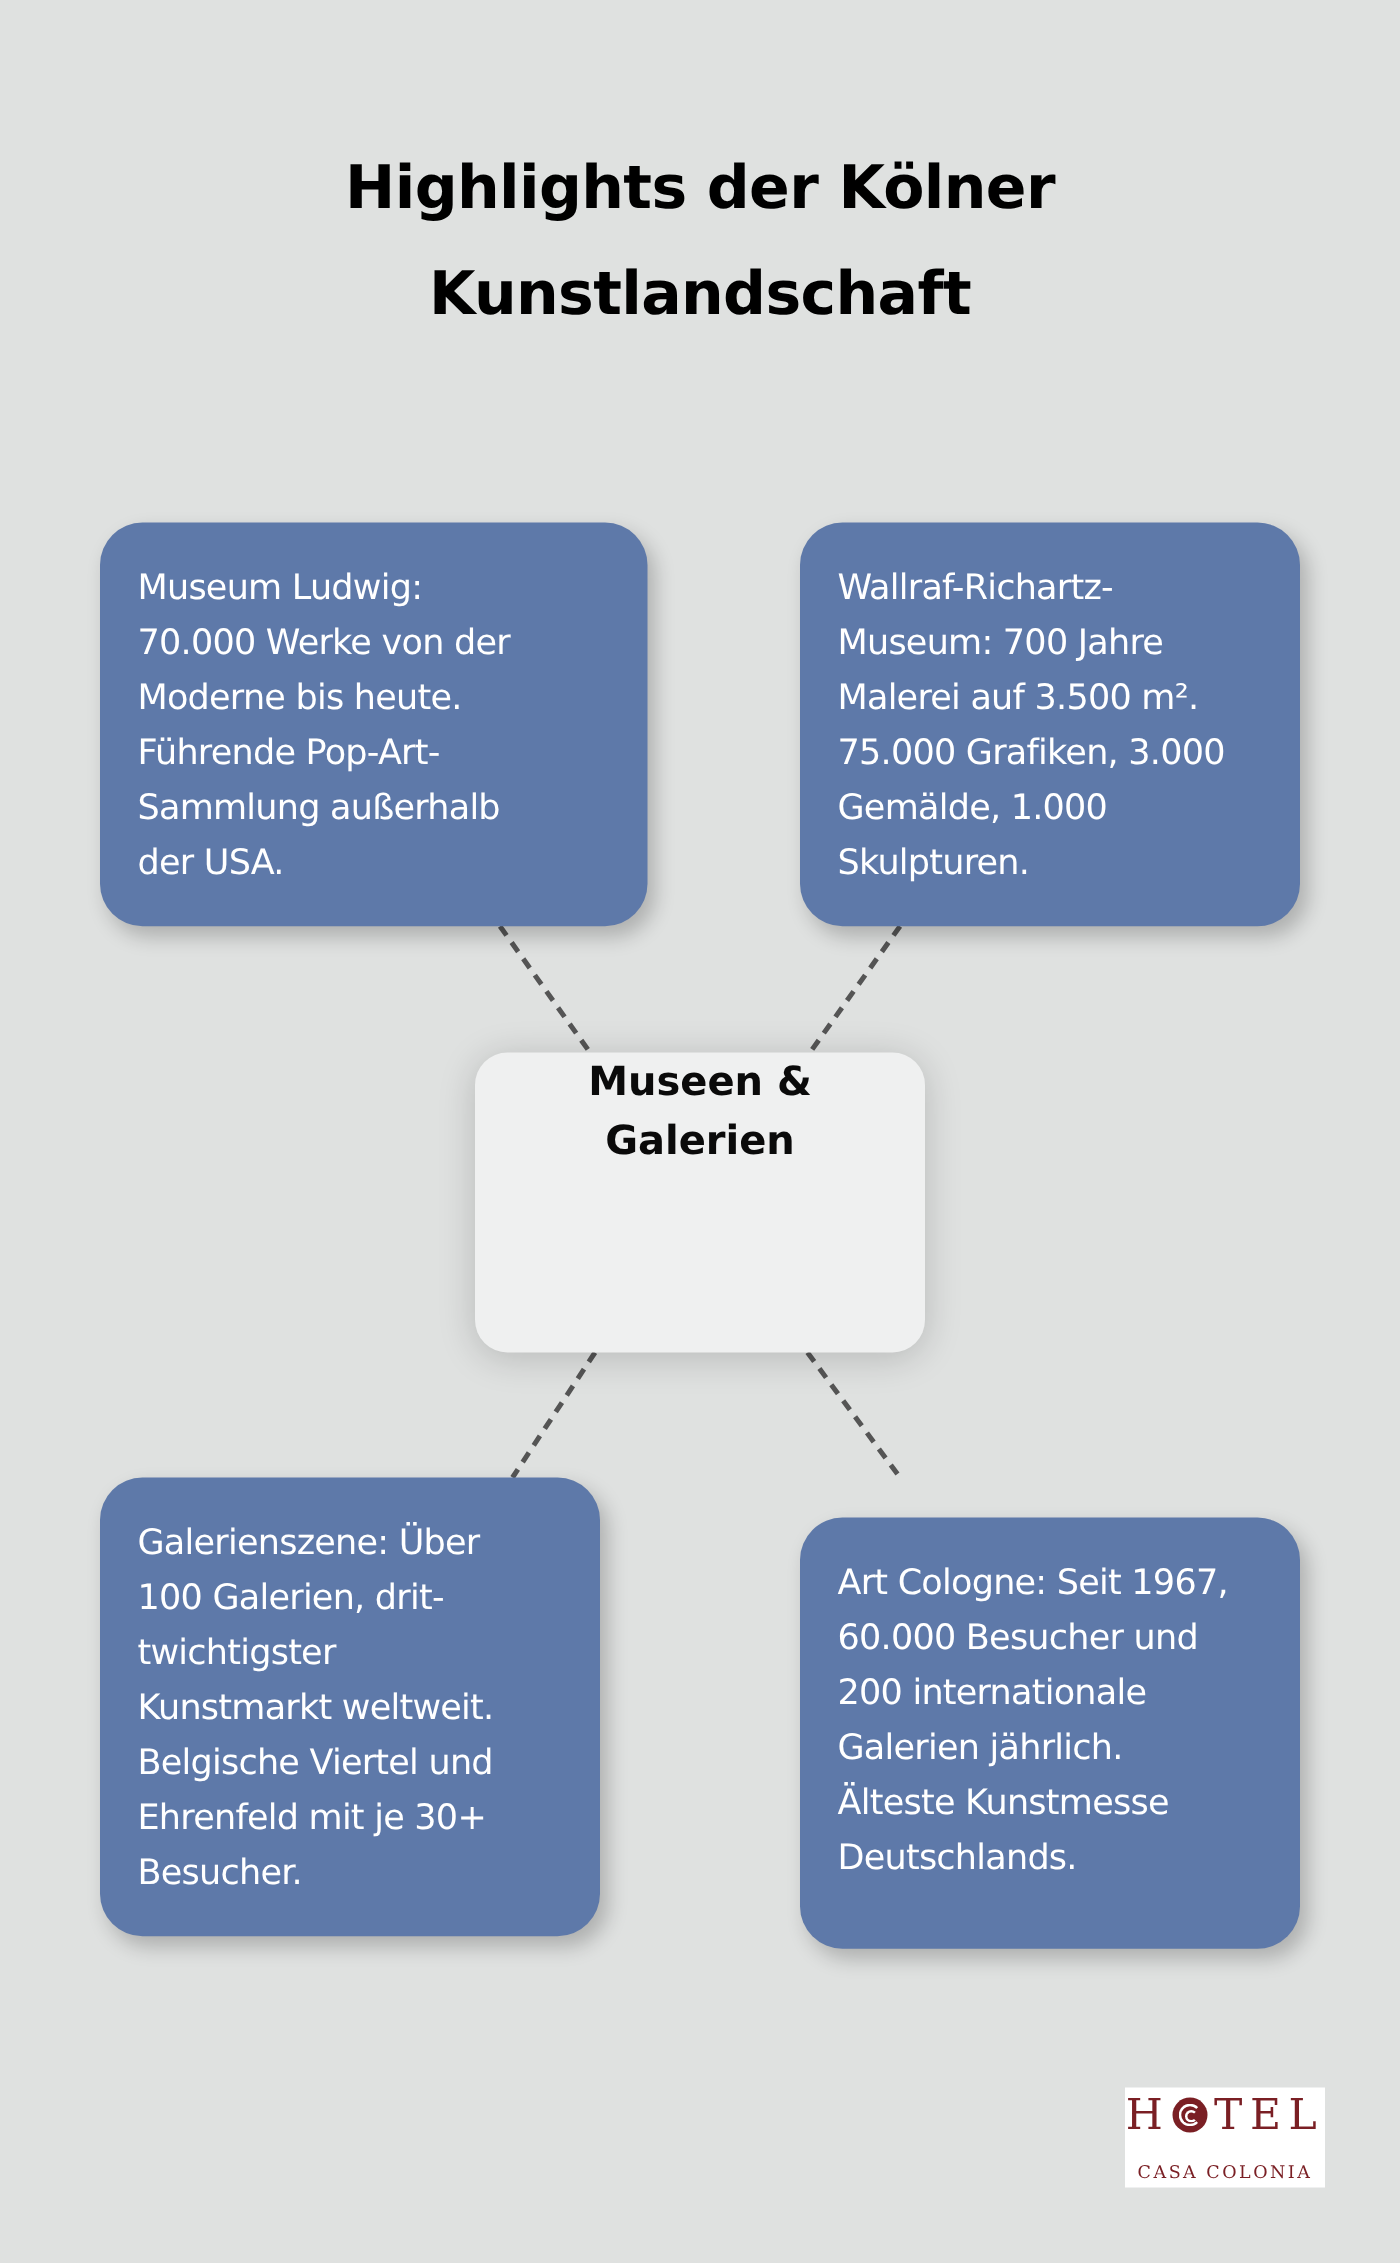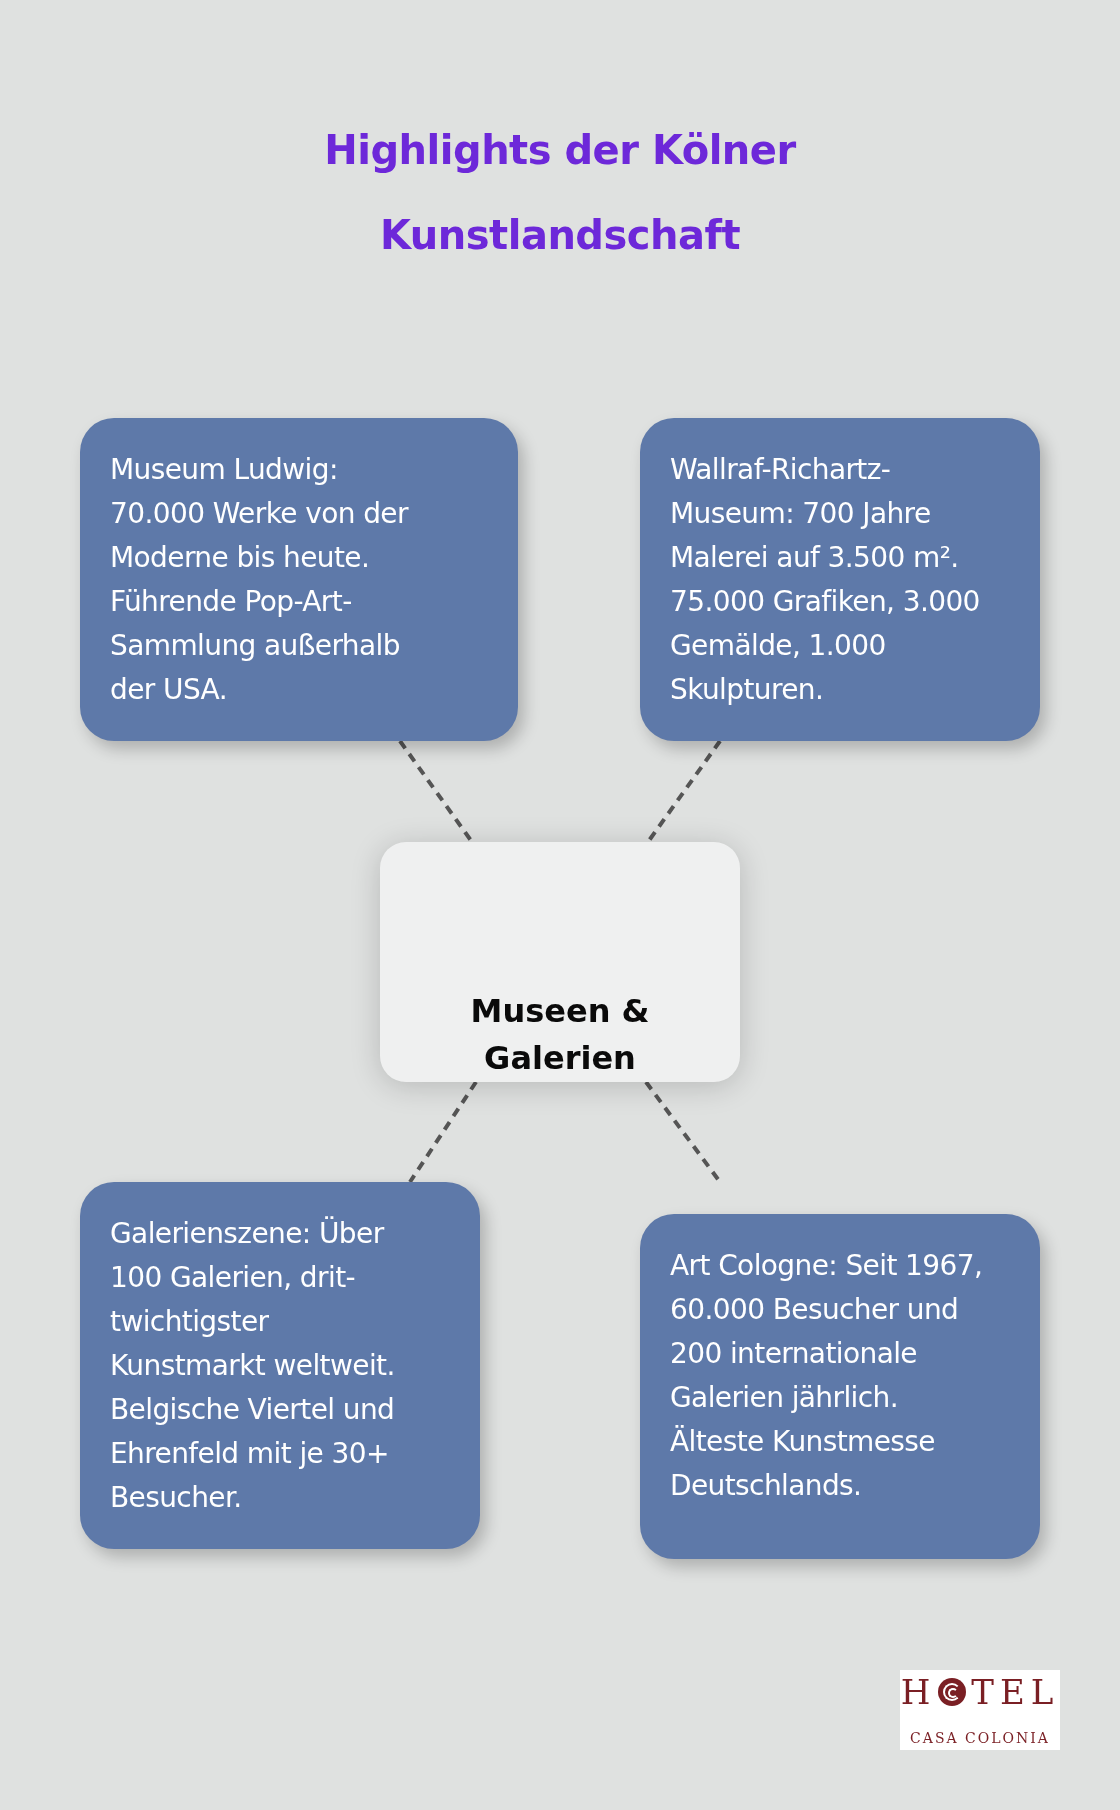--- a/index.html
+++ b/index.html
@@ -3,42 +3,42 @@
 <meta charset="utf-8">
 <style>
   html, body { margin:0; padding:0; }
   body {
     width:1120px; height:1810px; position:relative; overflow:hidden;
     background:#dfe1e0;
     font-family:"DejaVu Sans", sans-serif;
   }
   .title {
     position:absolute; left:0; top:108px; width:1120px;
-    text-align:center; font-weight:bold; font-size:40px; line-height:85px;
-    color:#6d28d9; letter-spacing:-0.5px;
+    text-align:center; font-weight:bold; font-size:48px; line-height:85px;
+    color:#000000; letter-spacing:-0.5px;
   }
   .connectors { position:absolute; left:0; top:0; width:1120px; height:1810px; }
   .node {
     position:absolute; box-sizing:border-box;
     background:#5e79a9; color:#ffffff;
     border-radius:34px;
     box-shadow: 6px 8px 16px rgba(0,0,0,0.22);
     padding:30px 30px 30px 30px;
     font-size:28px; line-height:44px;
     letter-spacing:-0.6px;
   }
   .node-tl { left:80px; top:418px; width:438px; height:323px; }
   .node-tr { left:640px; top:418px; width:400px; height:323px; }
   .node-bl { left:80px; top:1182px; width:400px; height:367px;padding-left:30px; }
   .node-br { left:640px; top:1182px; width:400px; height:345px;margin-top:32px; }
   .center {
     position:absolute; left:380px; top:842px; width:360px; height:240px;
     background:#eff0f0; border-radius:26px;
     box-shadow: 0 4px 30px rgba(0,0,0,0.18);
-    display:flex; align-items:flex-end; justify-content:center;
+    display:flex; align-items:flex-start; justify-content:center;
     text-align:center; font-weight:bold; font-size:32px; line-height:47px; color:#0a0a0a;
   }
   .logo {
     position:absolute; left:900px; top:1670px; width:160px; height:80px;
     background:#ffffff; box-sizing:border-box;
     display:flex; flex-direction:column; align-items:center; justify-content:center;
     color:#7a1f24;
   }
   .logo-hotel { font-family:"DejaVu Serif", serif; font-size:34px; line-height:36px; letter-spacing:6px; display:flex; align-items:center; }
   .logo-o {

